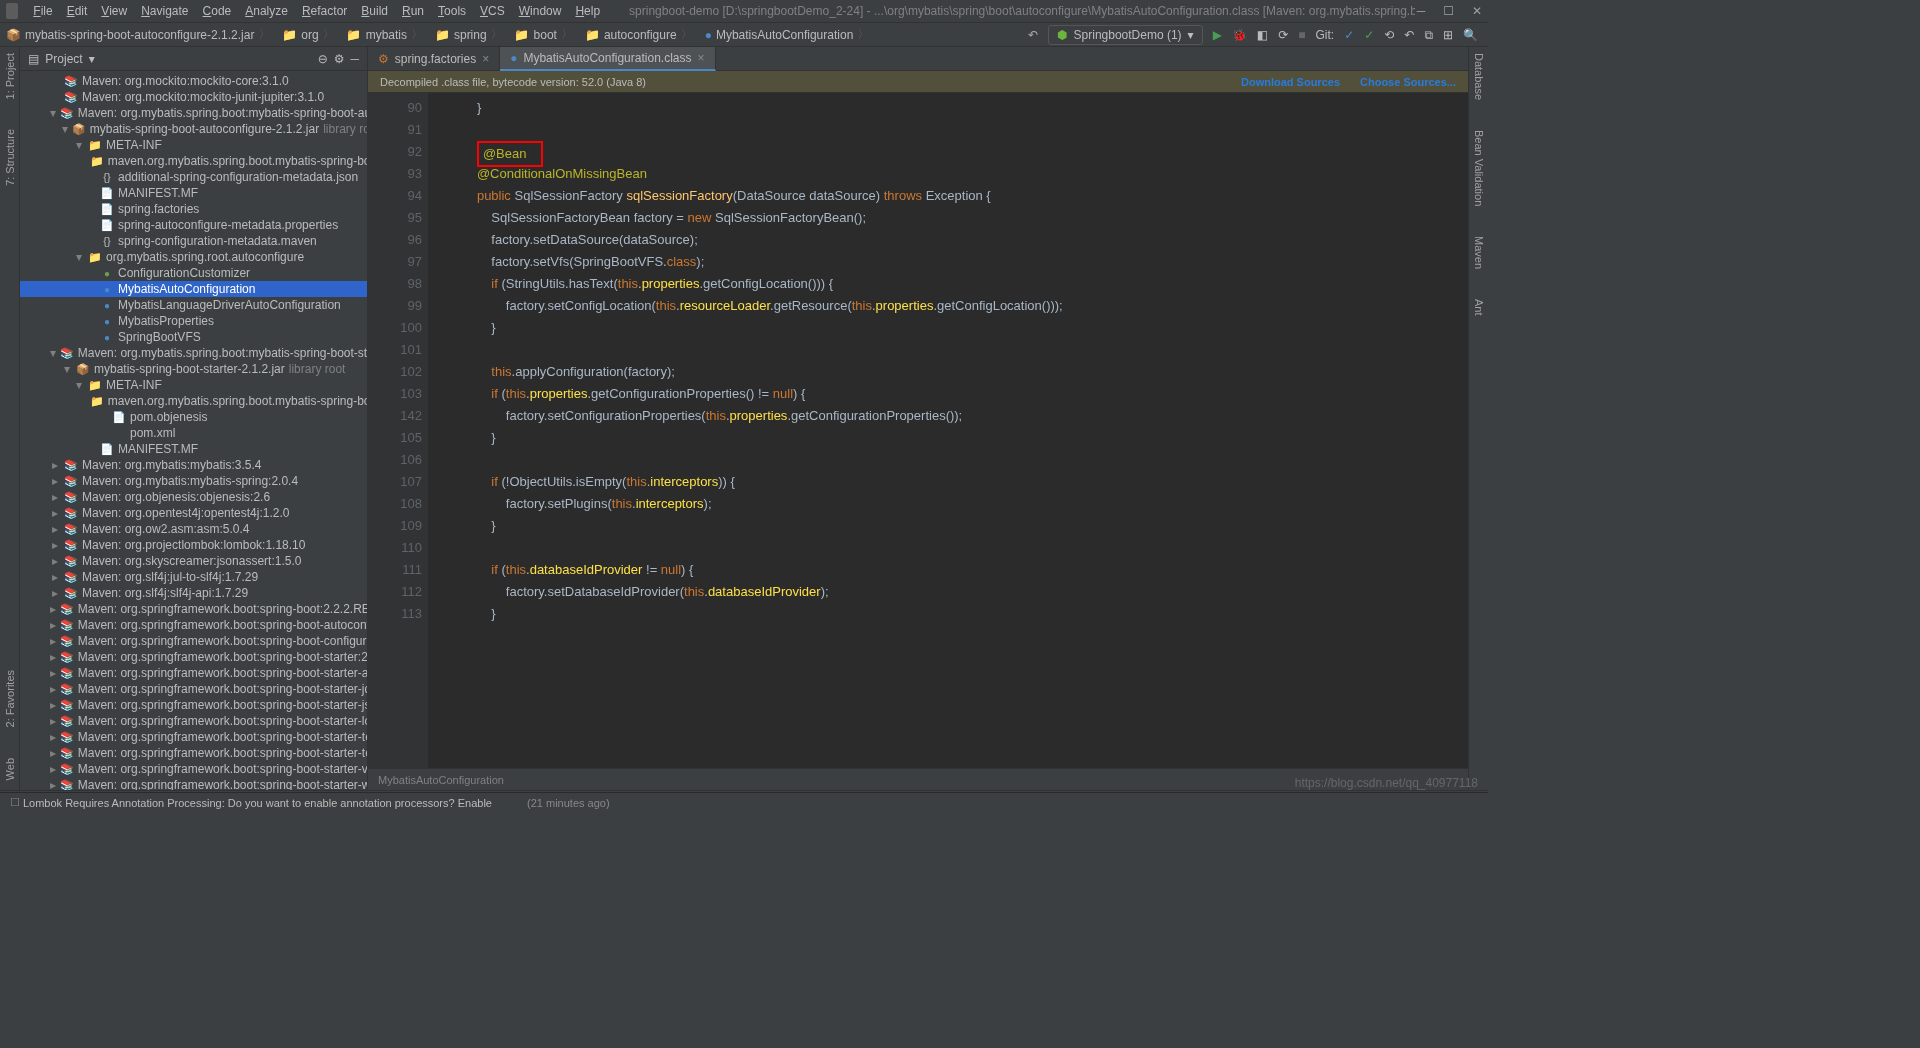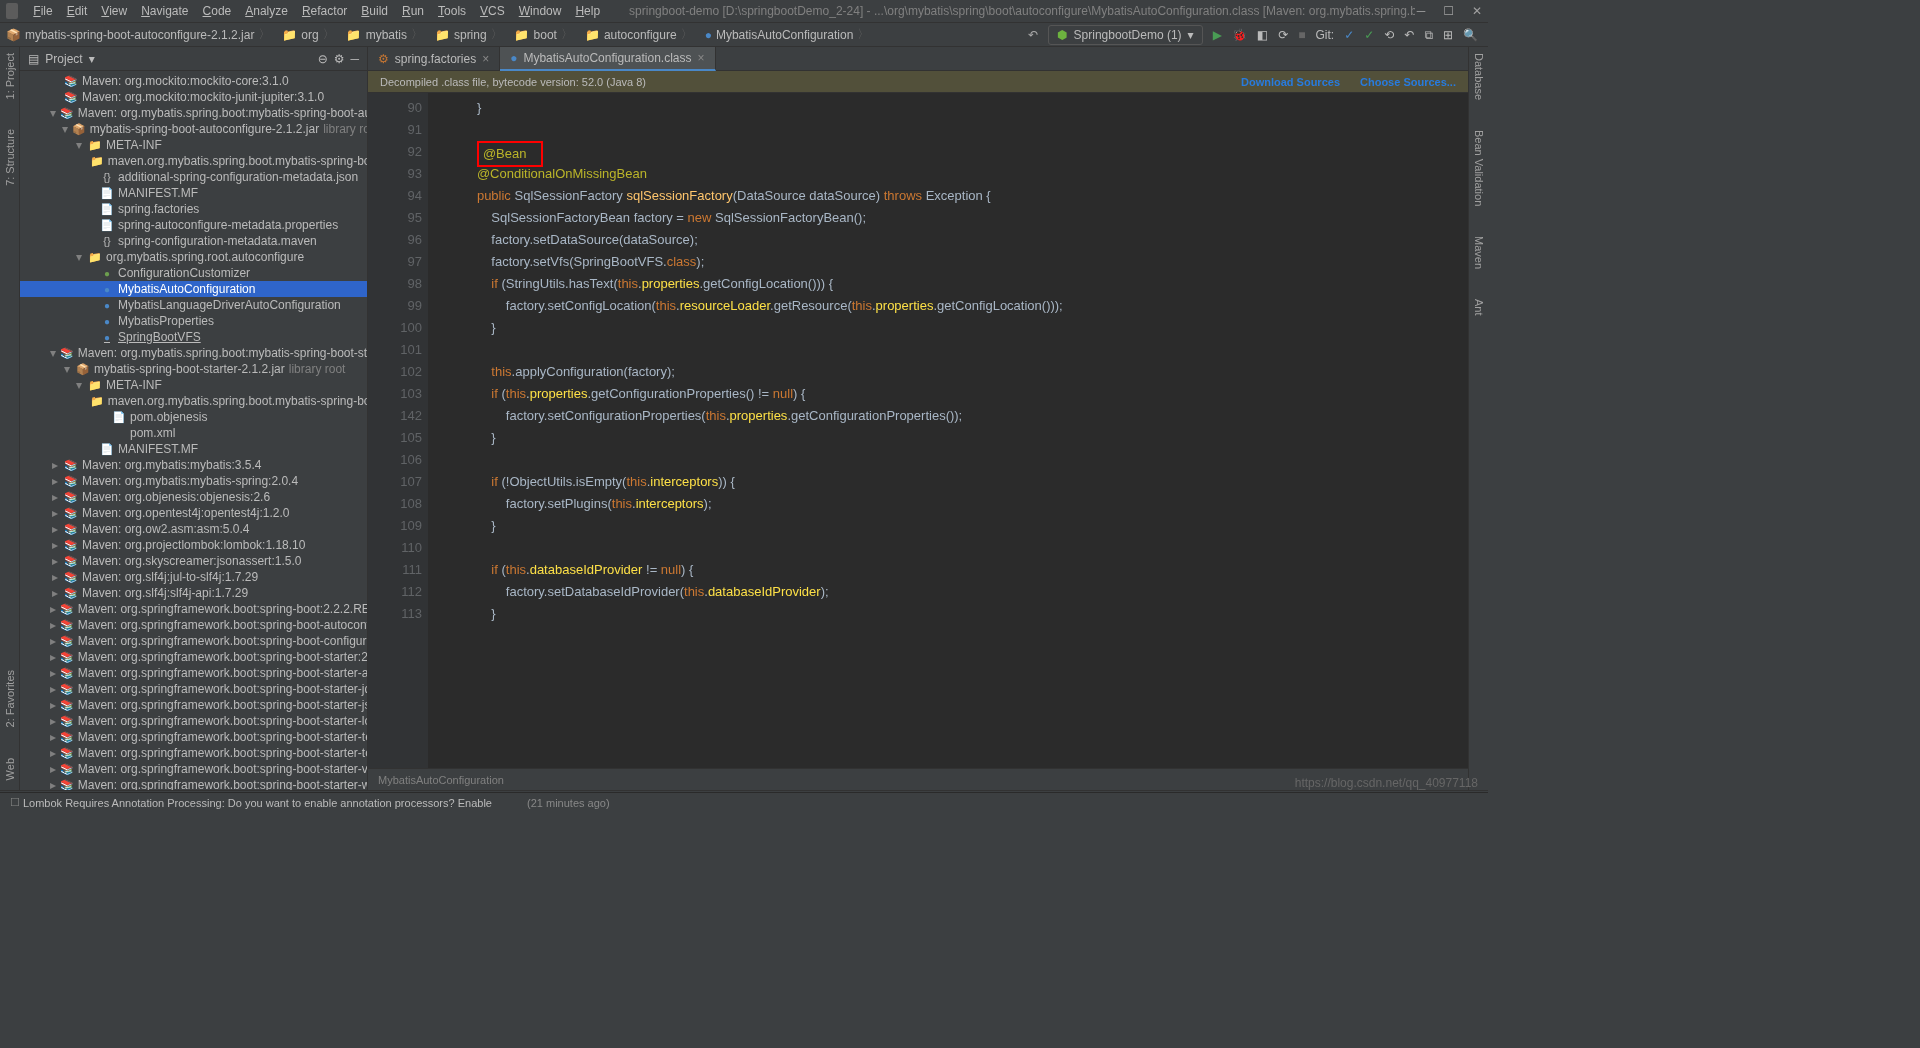--- a/index.html
+++ b/index.html
@@ -210,21 +210,21 @@
         <div class="tree-row" style="padding-left: 66px;">
           <span class="arrow"></span>
           <span class="ticon"><span class="class-ico"></span></span>
           <span>MybatisLanguageDriverAutoConfiguration</span>
         </div>
         <div class="tree-row" style="padding-left: 66px;">
           <span class="arrow"></span>
           <span class="ticon"><span class="class-ico"></span></span>
           <span>MybatisProperties</span>
         </div>
-        <div class="tree-row" style="padding-left: 66px; text-decoration: underline;">
+        <div class="tree-row" style="padding-left: 66px;">
           <span class="arrow"></span>
           <span class="ticon"><span class="class-ico"></span></span>
           <span>SpringBootVFS</span>
         </div>
         <div class="tree-row" style="padding-left: 30px;">
           <span class="arrow">▾</span>
           <span class="ticon">📚</span>
           <span>Maven: org.mybatis.spring.boot:mybatis-spring-boot-starter:2.1.2</span>
         </div>
         <div class="tree-row" style="padding-left: 42px;">

